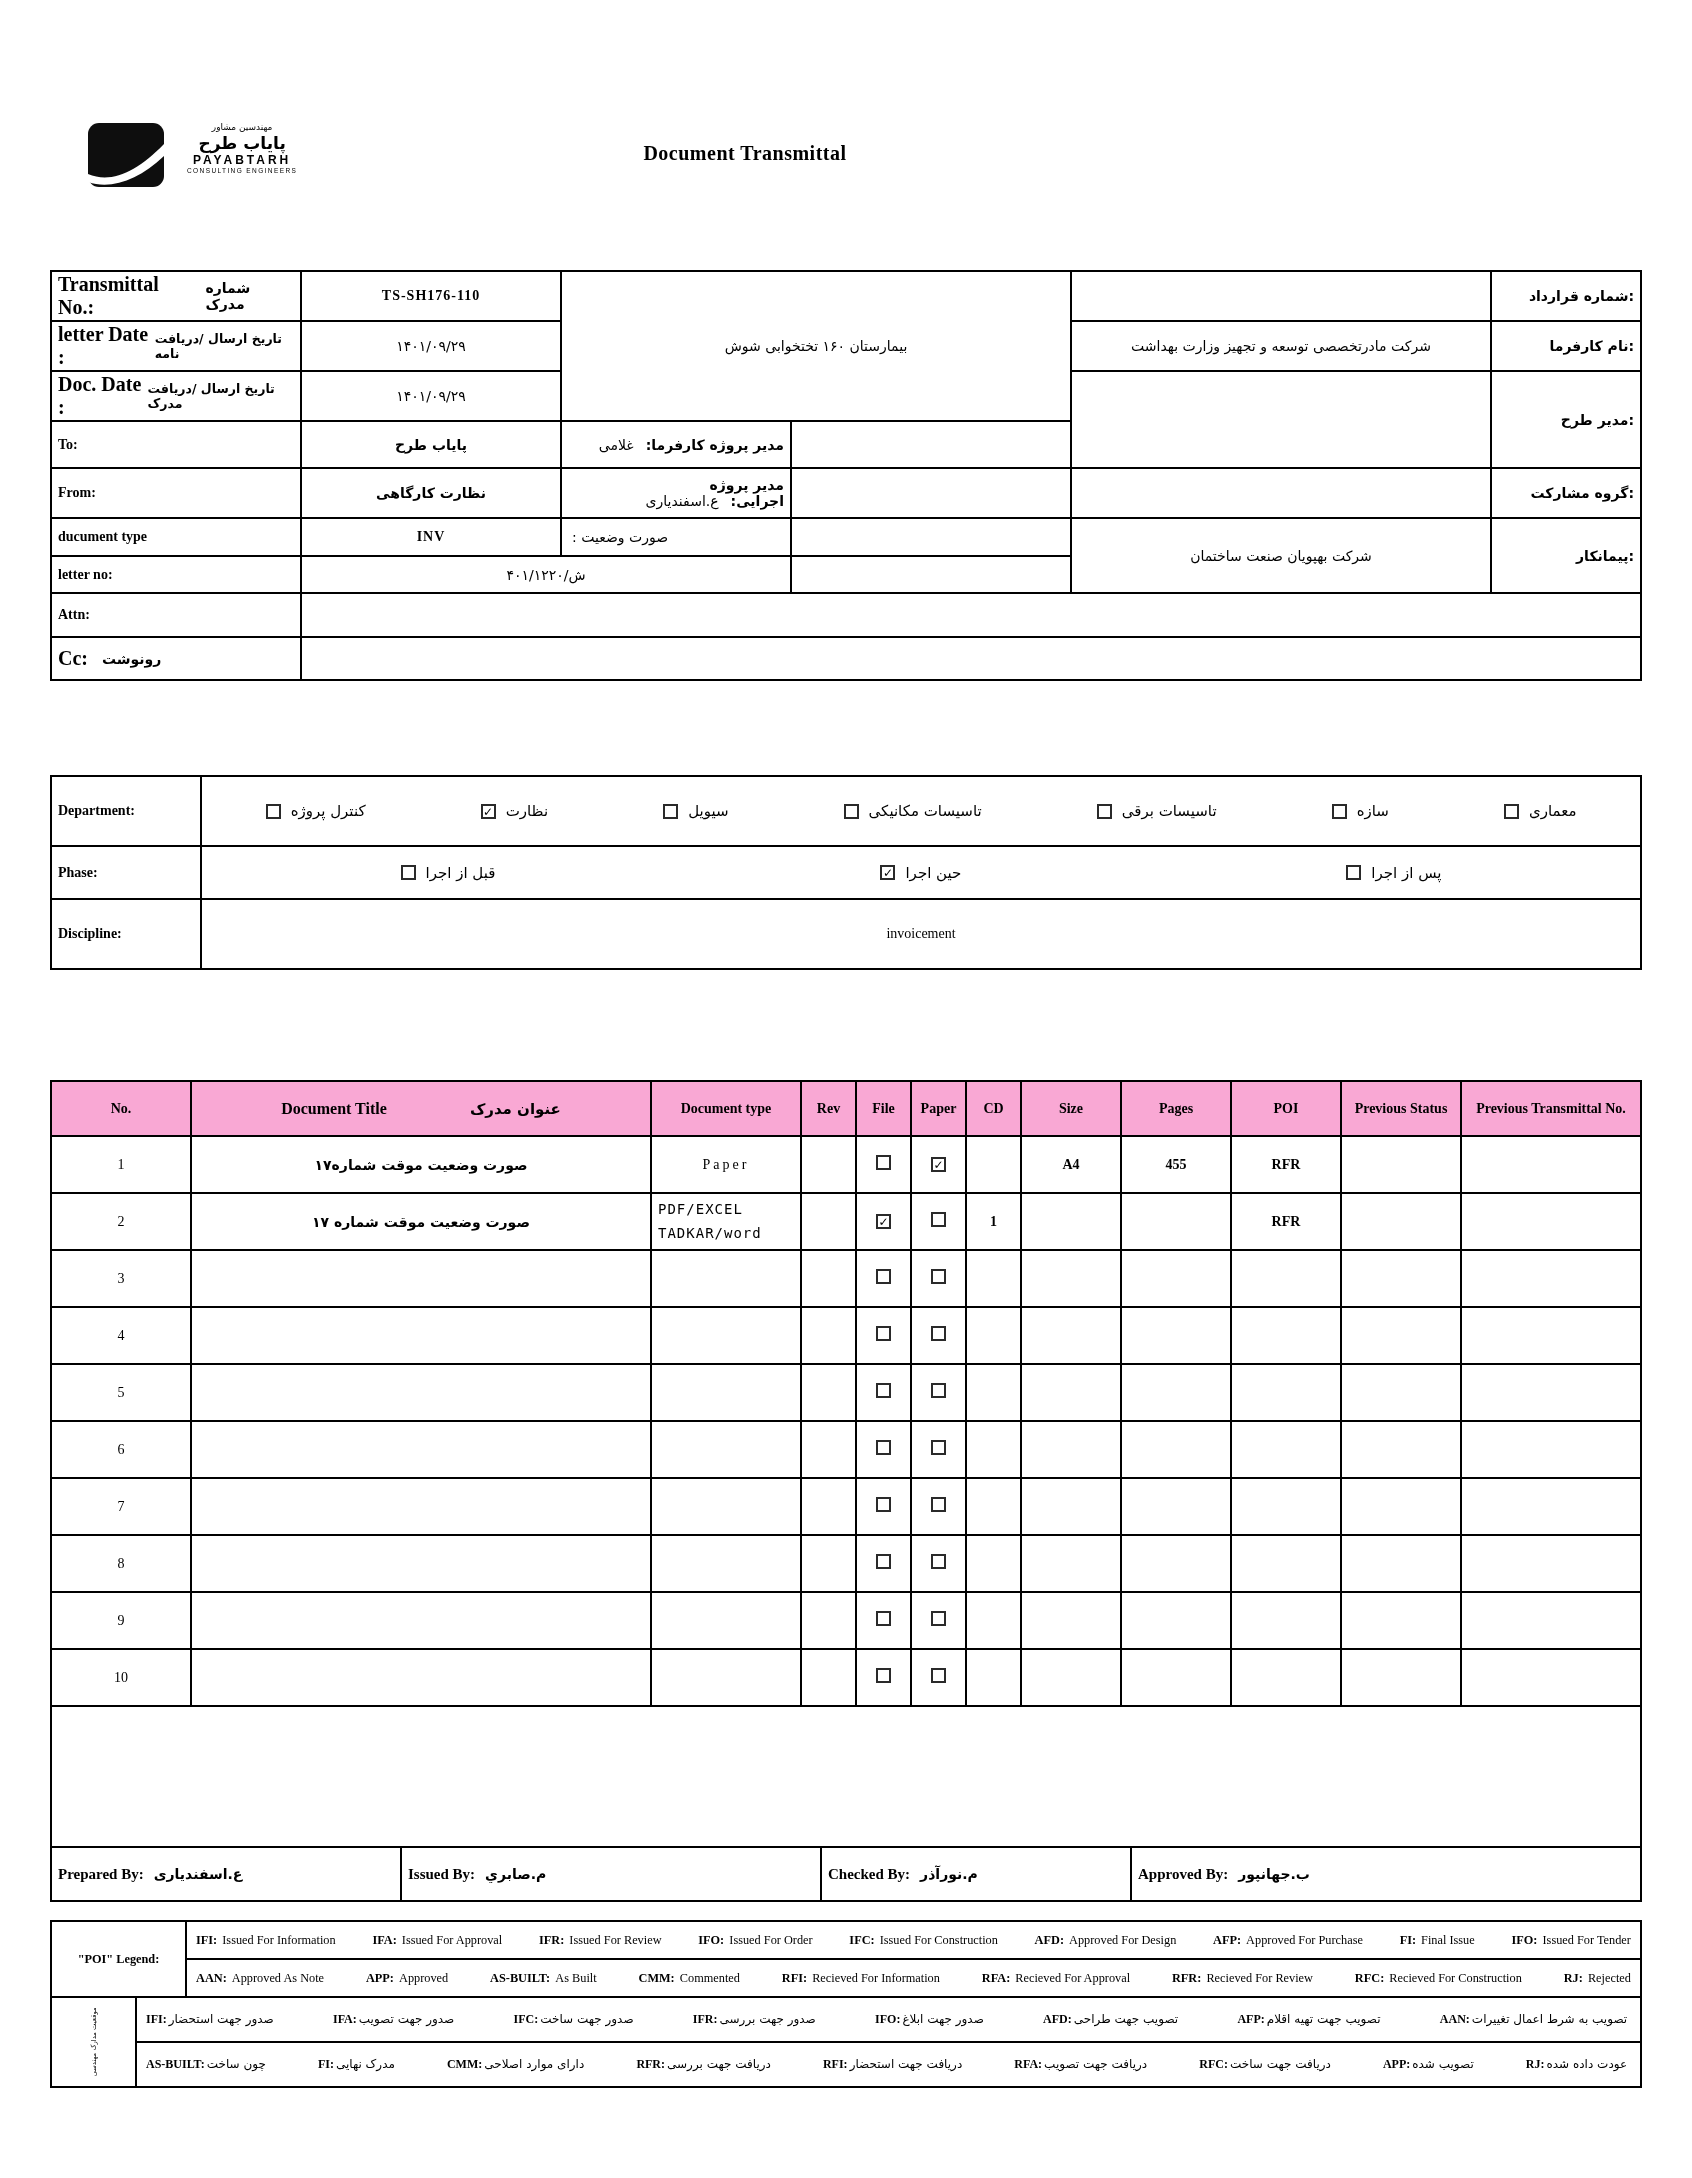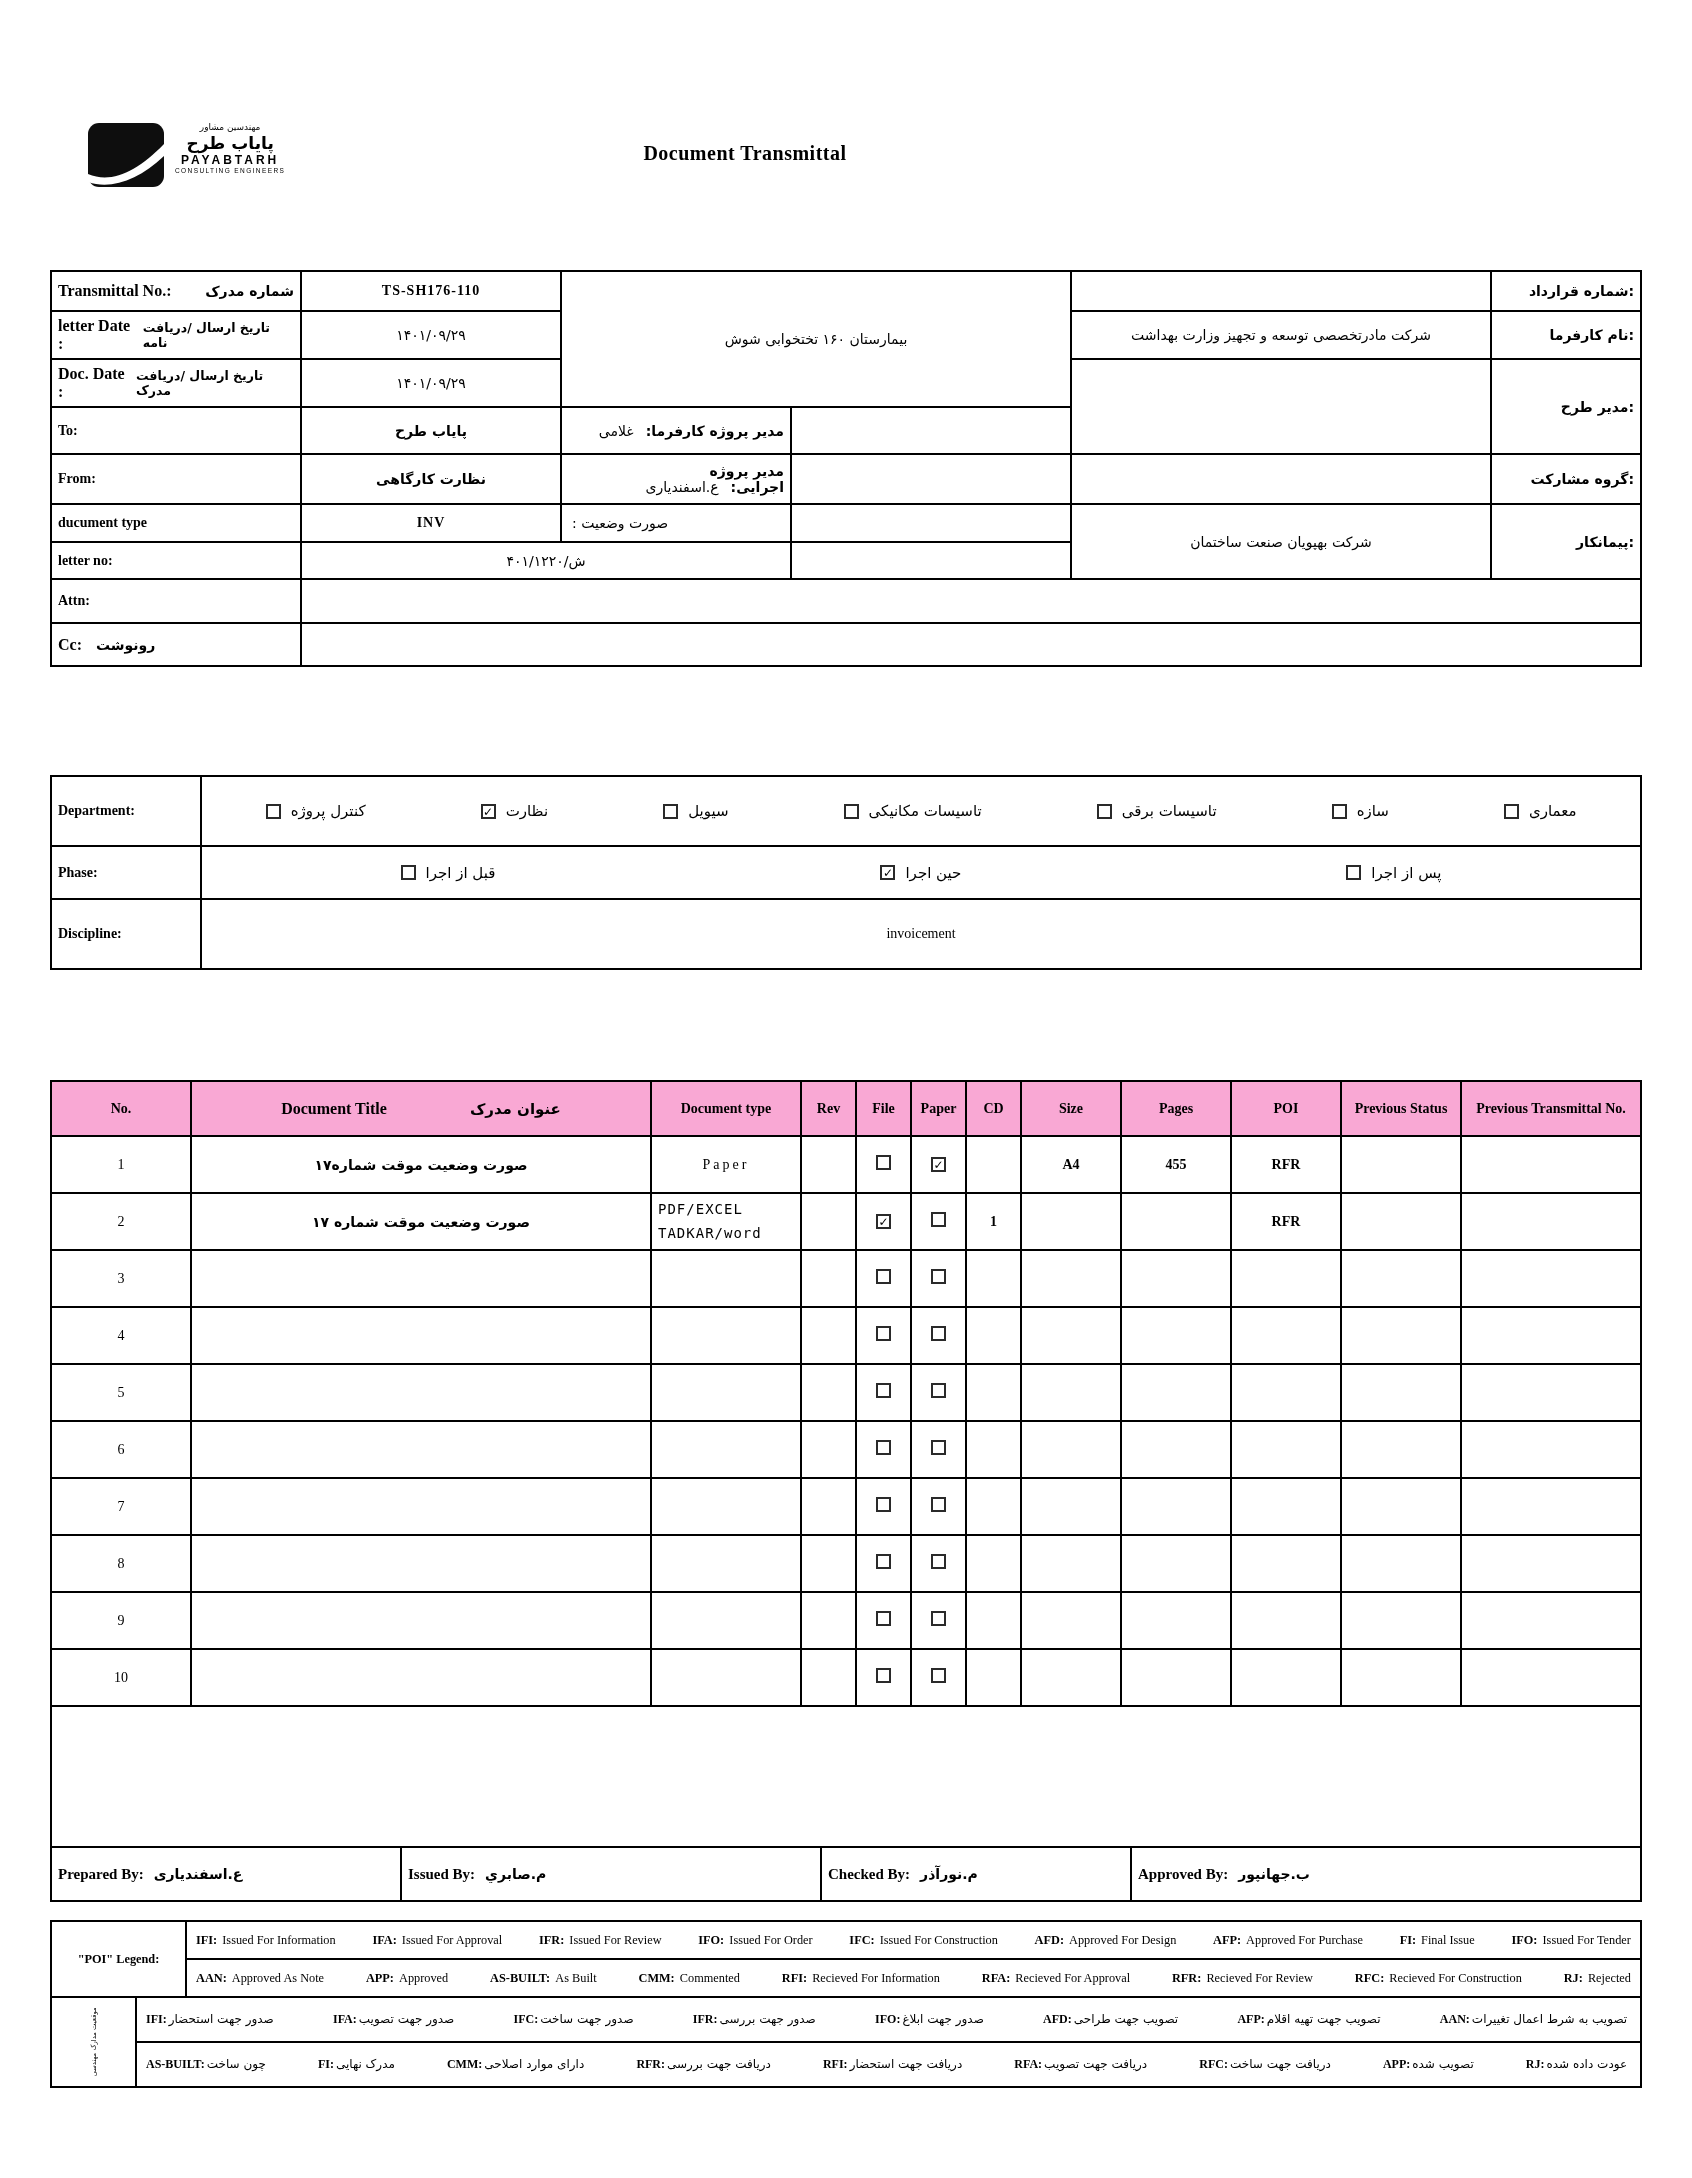--- a/index.html
+++ b/index.html
@@ -11,32 +11,32 @@
   .tbl { position:absolute; border-collapse:collapse; table-layout:fixed; background:#fff; }
   .tbl td { border:2px solid #000; padding:1px 6px; font-size:14px; vertical-align:middle; overflow:hidden; }
 
   .fa  { font-family:"DejaVu Sans", sans-serif; }
   .b   { font-weight:bold; }
   .c   { text-align:center; }
   .fs12{ font-size:12px; } .fs13{ font-size:13px; } .fs14{ font-size:14px; }
   .fs15{ font-size:15px; } .fs16{ font-size:16px; } .fs17{ font-size:17px; }
 
   
-  .logo { position:absolute; left:85px; top:122px; display:flex; gap:10px; align-items:flex-start; }
+  .logo { position:absolute; left:85px; top:122px; display:flex; gap:22px; align-items:flex-start; }
   .logo-text { display:flex; flex-direction:column; align-items:center; line-height:1.18; }
   .lt-fa-sm { font-size:9px; }
   .lt-fa    { font-size:17px; font-weight:bold; }
   .lt-en    { font-size:12px; letter-spacing:3px; font-weight:bold; font-family:"Liberation Sans",sans-serif; }
   .lt-sub   { font-size:6.5px; letter-spacing:1.4px; font-family:"Liberation Sans",sans-serif; }
   .doc-title { position:absolute; top:142px; left:0; width:1490px; text-align:center;
                font-size:20px; font-weight:bold; letter-spacing:0.5px; }
 
   
   .info { top:270px; left:50px; width:1590px; }
-  .en-lb { font-weight:bold; font-size:16px; font-family:"Liberation Serif",serif; }
+  .en-lb { font-weight:bold; font-size:20px; font-family:"Liberation Serif",serif; }
   .flexbt { display:flex; justify-content:space-between; align-items:center; gap:6px; }
   .flexst { display:flex; align-items:center; gap:14px; }
   .r-lb { text-align:right; font-weight:bold; font-size:15px; }
   .proj { font-size:15px; }
   .pm { direction:rtl; text-align:right; font-size:14px; padding-right:8px;margin-left:32px; }
   .pm b { margin-left:12px; }
   .ls1 { letter-spacing:1px; }
 
   
   .class { top:775px; left:50px; width:1590px; }

